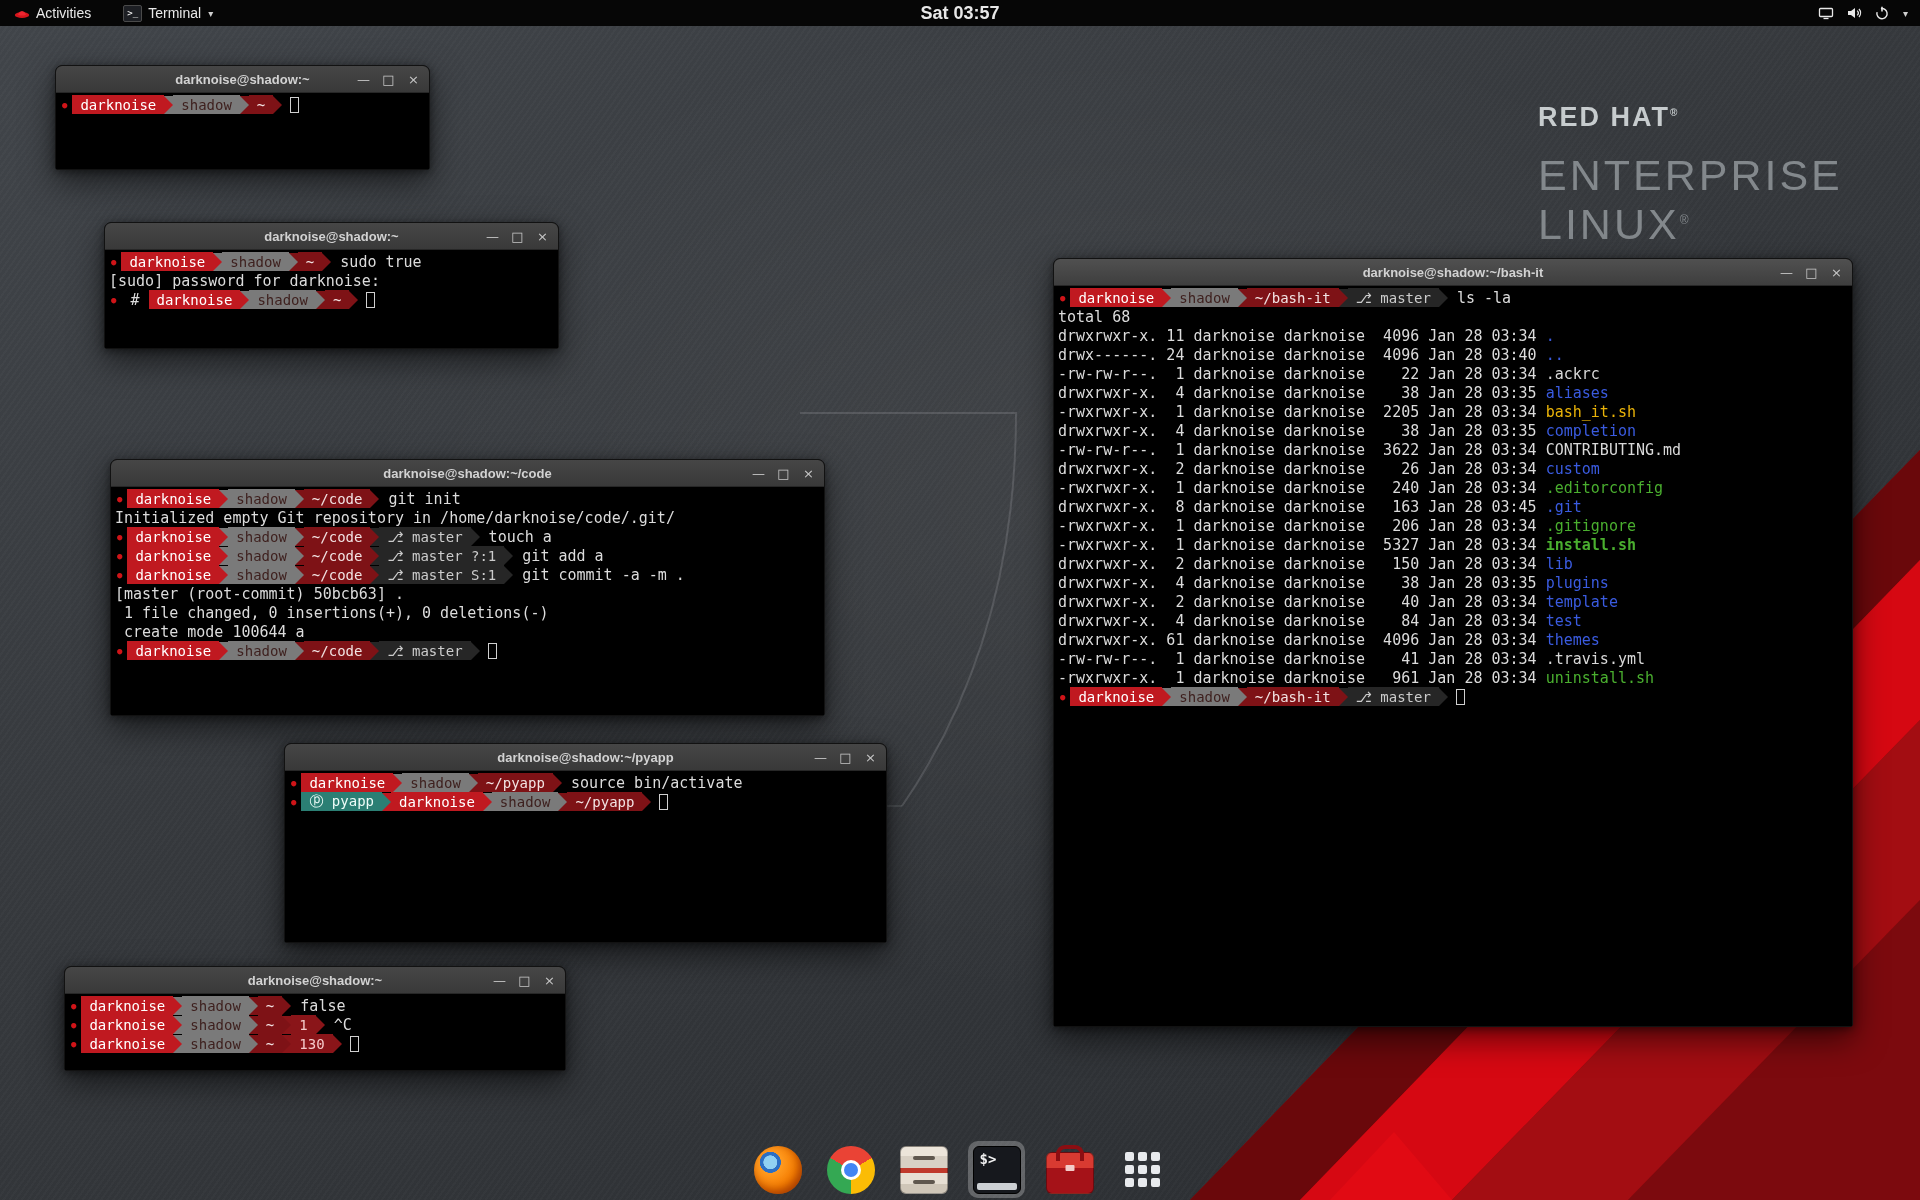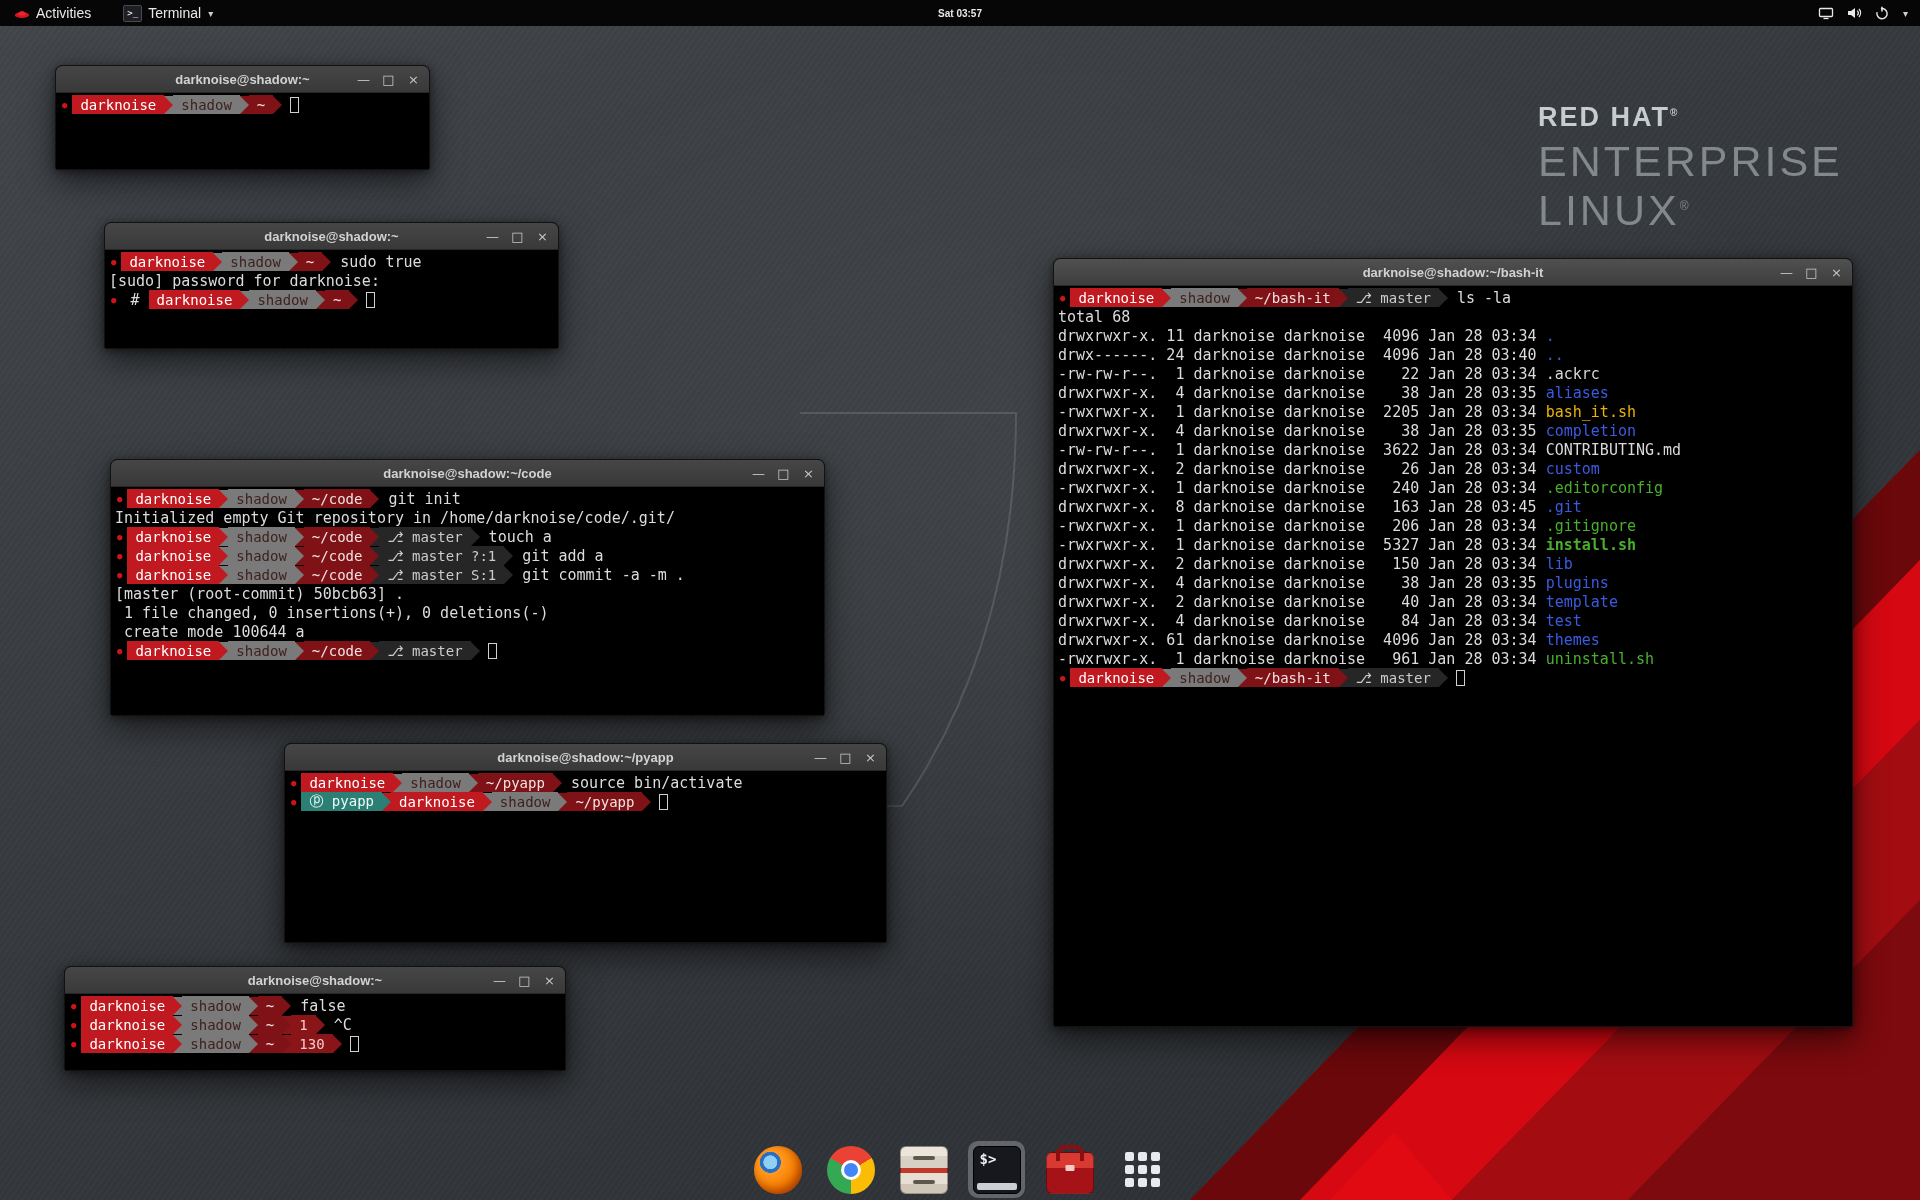--- a/index.html
+++ b/index.html
@@ -25,29 +25,29 @@
   }
   .tb-left{display:flex;align-items:center;gap:20px;padding-left:8px;}
   .activities,.appmenu{display:flex;align-items:center;gap:6px;height:26px;padding:0 6px;cursor:default;}
   .mini-term{
     display:inline-block;width:17px;height:15px;background:#1d1f24;border:1px solid #4a4a4a;
     border-radius:2px;color:#fff;font-family:"DejaVu Sans Mono",monospace;font-size:9px;line-height:14px;text-align:center;
   }
   .carett{font-size:10px;color:#cfcfcf;margin-left:1px;}
   .tb-clock{
     position:absolute;left:50%;transform:translateX(-50%);top:0;height:26px;
-    display:flex;align-items:center;font-weight:bold;font-size:10px;
+    display:flex;align-items:center;font-weight:bold;font-size:18px;
   }
   .tb-right{
     position:absolute;right:6px;top:0;height:26px;display:flex;align-items:center;gap:12px;padding:0 6px;
   }
 
   
   #brand{position:absolute;left:1538px;top:102px;z-index:1;user-select:none;}
-  #brand .b1{font-size:27px;font-weight:bold;letter-spacing:2px;color:#c7ccce;margin-bottom:6px;}
+  #brand .b1{font-size:27px;font-weight:bold;letter-spacing:2px;color:#c7ccce;margin-bottom:20px;}
   #brand .b2{font-size:43px;letter-spacing:3px;color:#83888c;line-height:45px;font-weight:400;}
   #brand .reg{font-size:10px;vertical-align:super;color:#c7ccce;}
   #brand .reg2{font-size:12px;vertical-align:super;color:#83888c;}
 
   
   .window{
     position:absolute;z-index:3;background:#000;border:1px solid #121212;
     border-radius:7px 7px 3px 3px;
     box-shadow:0 12px 32px rgba(0,0,0,0.55), 0 2px 8px rgba(0,0,0,0.45);
   }
@@ -300,17 +300,18 @@
         <div class="line"><span class="txt">drwxrwxr-x.  2 darknoise darknoise    26 Jan 28 03:34 </span><span class="txt" style="color: rgb(58, 91, 224);">custom</span></div>
         <div class="line"><span class="txt">-rwxrwxr-x.  1 darknoise darknoise   240 Jan 28 03:34 </span><span class="txt" style="color: rgb(74, 175, 47);">.editorconfig</span></div>
         <div class="line"><span class="txt">drwxrwxr-x.  8 darknoise darknoise   163 Jan 28 03:45 </span><span class="txt" style="color: rgb(58, 91, 224);">.git</span></div>
         <div class="line"><span class="txt">-rwxrwxr-x.  1 darknoise darknoise   206 Jan 28 03:34 </span><span class="txt" style="color: rgb(74, 175, 47);">.gitignore</span></div>
         <div class="line"><span class="txt">-rwxrwxr-x.  1 darknoise darknoise  5327 Jan 28 03:34 </span><span class="txt" style="color: rgb(74, 175, 47); font-weight: bold;">install.sh</span></div>
         <div class="line"><span class="txt">drwxrwxr-x.  2 darknoise darknoise   150 Jan 28 03:34 </span><span class="txt" style="color: rgb(58, 91, 224);">lib</span></div>
         <div class="line"><span class="txt">drwxrwxr-x.  4 darknoise darknoise    38 Jan 28 03:35 </span><span class="txt" style="color: rgb(58, 91, 224);">plugins</span></div>
         <div class="line"><span class="txt">drwxrwxr-x.  2 darknoise darknoise    40 Jan 28 03:34 </span><span class="txt" style="color: rgb(58, 91, 224);">template</span></div>
         <div class="line"><span class="txt">drwxrwxr-x.  4 darknoise darknoise    84 Jan 28 03:34 </span><span class="txt" style="color: rgb(58, 91, 224);">test</span></div>
         <div class="line"><span class="txt">drwxrwxr-x. 61 darknoise darknoise  4096 Jan 28 03:34 </span><span class="txt" style="color: rgb(58, 91, 224);">themes</span></div>
+        <div class="line"><span class="txt">-rw-rw-r--.  1 darknoise darknoise    41 Jan 28 03:34 </span><span class="txt" style="color: rgb(216, 216, 216);">.travis.yml</span></div>
         <div class="line"><span class="txt">-rwxrwxr-x.  1 darknoise darknoise   961 Jan 28 03:34 </span><span class="txt" style="color: rgb(74, 175, 47);">uninstall.sh</span></div>
         <div class="line"><span class="dot">●</span><span class="seg" style="background: rgb(192, 25, 32); color: rgb(255, 255, 255);">darknoise</span><span class="arrow" style="border-left-color: rgb(192, 25, 32); background-color: rgb(122, 122, 122);"></span><span class="seg" style="background: rgb(122, 122, 122); color: rgb(61, 31, 29);">shadow</span><span class="arrow" style="border-left-color: rgb(122, 122, 122); background-color: rgb(126, 18, 22);"></span><span class="seg" style="background: rgb(126, 18, 22); color: rgb(242, 227, 227);">~/bash-it</span><span class="arrow" style="border-left-color: rgb(126, 18, 22); background-color: rgb(38, 38, 38);"></span><span class="seg" style="background: rgb(38, 38, 38); color: rgb(204, 204, 204);">⎇ master</span><span class="arrow" style="border-left-color: rgb(38, 38, 38);"></span><span class="cursor"></span></div>
       </div>
     </div>
   </div>
 
 </body></html>

